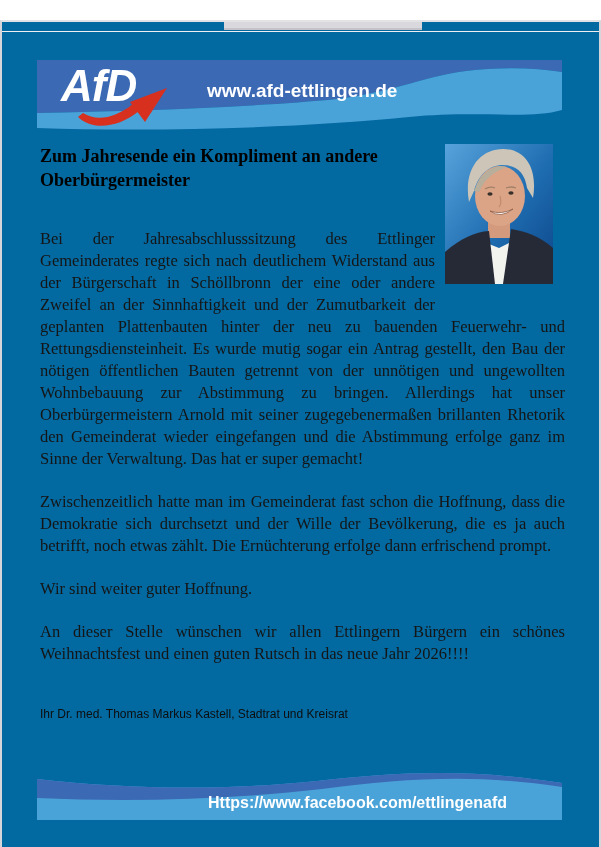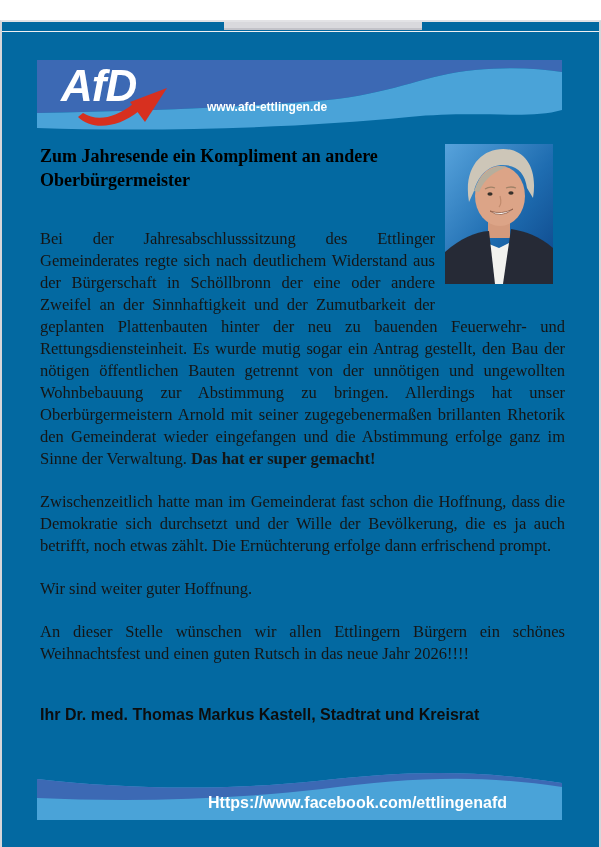--- a/index.html
+++ b/index.html
@@ -26,47 +26,47 @@
   .header-banner{position:absolute;left:35px;top:38px;width:525px;height:70px;}
   .header-banner svg.waves{position:absolute;left:0;top:0;width:525px;height:70px;}
   .afd-logo{
     position:absolute;left:24px;top:4px;
     color:#fff;font-family:"Liberation Sans",sans-serif;
     font-weight:bold;font-style:italic;font-size:44px;line-height:44px;
     letter-spacing:-1px;
   }
   .afd-arrow{position:absolute;left:38px;top:24px;width:100px;height:46px;}
   .site-url{
-    position:absolute;left:170px;top:38px;
+    position:absolute;left:170px;top:22px;
     color:#fff;font-family:"Liberation Sans",sans-serif;
-    font-weight:bold;font-size:12px;line-height:18px;
+    font-weight:bold;font-size:19px;line-height:18px;
   }
 
   
   .content{position:absolute;left:38px;top:120px;width:525px;color:#151515;}
   .portrait{
     float:right;width:108px;height:140px;
     margin:2px 12px 12px 10px;
   }
   .portrait svg{display:block;width:108px;height:140px;}
   h1.title{
     font-family:"Liberation Serif",serif;
     font-size:18px;line-height:24px;font-weight:bold;
     margin:2px 0 36px 0;color:#000;
   }
   p.body{
     font-size:16.5px;line-height:22px;
     text-align:justify;margin:0 0 21px 0;
   }
-  p.body b{font-weight:bold;}
+  p.body b{font-weight:normal;}
   .signature{
     clear:left;
     margin-top:40px;
     font-family:"Liberation Sans",sans-serif;
-    font-weight:bold;font-size:16px;line-height:19px;color:#0d0d0d;
+    font-weight:normal;font-size:12px;line-height:19px;color:#0d0d0d;
   }
 
   
   .footer-banner{position:absolute;left:35px;top:746px;width:525px;height:52px;}
   .footer-banner svg.waves{position:absolute;left:0;top:0;width:525px;height:52px;}
   .fb-url{
     position:absolute;left:0;right:55px;top:26px;text-align:right;
     color:#fff;font-family:"Liberation Sans",sans-serif;
     font-weight:bold;font-size:16px;line-height:18px;
   }

